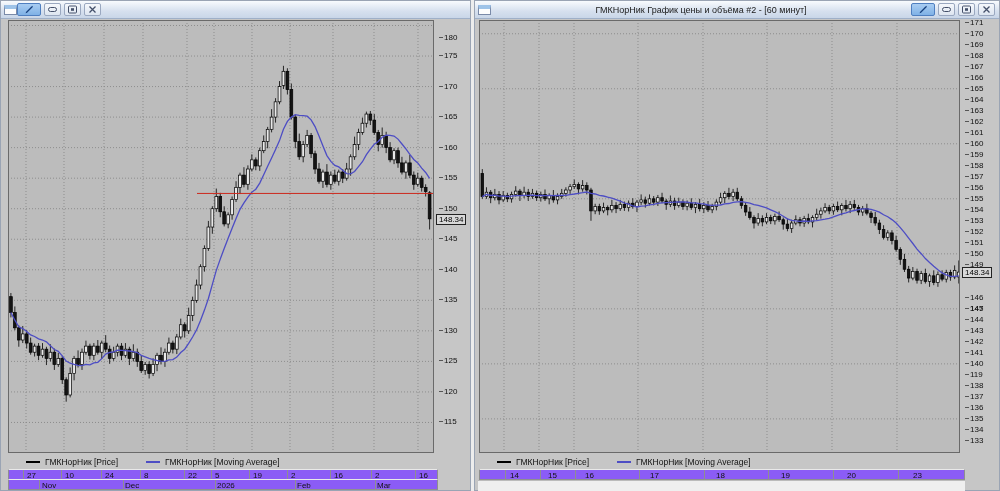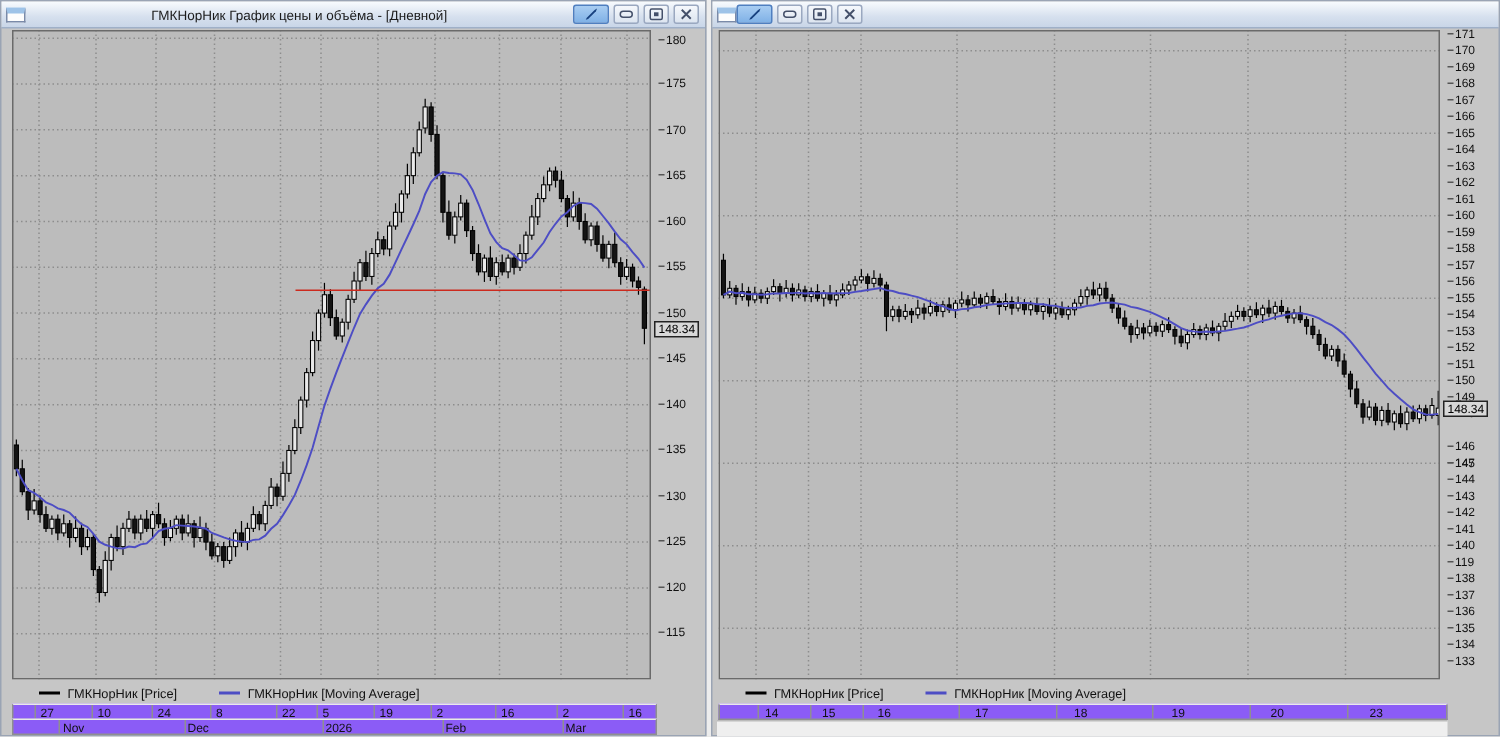--- a/index.html
+++ b/index.html
@@ -36,21 +36,20 @@
   .emptyrow{position:absolute;top:479px;height:11px;background:#efefef;border-top:1px solid #bbb;}
 </style>
 </head>
 <body>
 
 <div class="desktop">
 
   <div class="win win1">
     <div class="titlebar">
       <span class="wicon"></span>
-      <span class="wtitle">ГМКНорНик График цены и объёма - [Дневной]</span>
       <span class="wbtns">
         <button class="tbtn">
             <span><svg width="11" height="11" viewBox="0 0 11 11">
                 <path d="M2.2 8.8 L7.4 3.6 l1.6-0.9 -0.7 1.8 L3.1 9.7 l-1.6 0.5 z" fill="#17407e"></path>
               </svg></span>
           </button>
         <button class="wbtn">
             <span><svg width="11" height="9" viewBox="0 0 11 9">
                 <rect x="1.5" y="2.5" width="8" height="4" rx="2" fill="none" stroke="#44506a"></rect>
               </svg></span>
@@ -320,21 +319,21 @@
         <span class="ytick" style="top: 306.856px;">130</span>
         <span class="ytick" style="top: 276.32px;">135</span>
         <span class="ytick" style="top: 245.784px;">140</span>
         <span class="ytick" style="top: 215.248px;">145</span>
         <span class="ytick" style="top: 184.712px;">150</span>
         <span class="ytick" style="top: 154.176px;">155</span>
         <span class="ytick" style="top: 123.64px;">160</span>
         <span class="ytick" style="top: 93.1044px;">165</span>
         <span class="ytick" style="top: 62.5684px;">170</span>
         <span class="ytick" style="top: 32.0324px;">175</span>
-        <span class="ytick" style="top: 3px;">180</span>
+        <span class="ytick" style="top: 14px;">180</span>
       </div>
     <div id="ptag0" class="ptag" style="left: 435px; top: 212.85px;">148.34</div>
     <div class="legend" style="left:7px;width:430px">
       <span class="lg-sample"></span>
       <span>ГМКНорНик [Price]</span>
       <span class="lg-sample ma"></span>
       <span>ГМКНорНик [Moving Average]</span>
     </div>
     <div id="xaxis0" class="xaxis" style="left:7px;width:430px">
         <div class="xrow">
@@ -372,20 +371,21 @@
           <span class="xt" style="left: 208px;">2026</span>
           <span class="xt" style="left: 288px;">Feb</span>
           <span class="xt" style="left: 368px;">Mar</span>
         </div>
       </div>
   </div>
 
   <div class="win win2">
     <div class="titlebar">
       <span class="wicon"></span>
+      <span class="wtitle">ГМКНорНик График цены и объёма #2 - [60 минут]</span>
       <span class="wbtns">
         <button class="tbtn">
             <span><svg width="11" height="11" viewBox="0 0 11 11">
                 <path d="M2.2 8.8 L7.4 3.6 l1.6-0.9 -0.7 1.8 L3.1 9.7 l-1.6 0.5 z" fill="#17407e"></path>
               </svg></span>
           </button>
         <button class="wbtn">
             <span><svg width="11" height="9" viewBox="0 0 11 9">
                 <rect x="1.5" y="2.5" width="8" height="4" rx="2" fill="none" stroke="#44506a"></rect>
               </svg></span>

